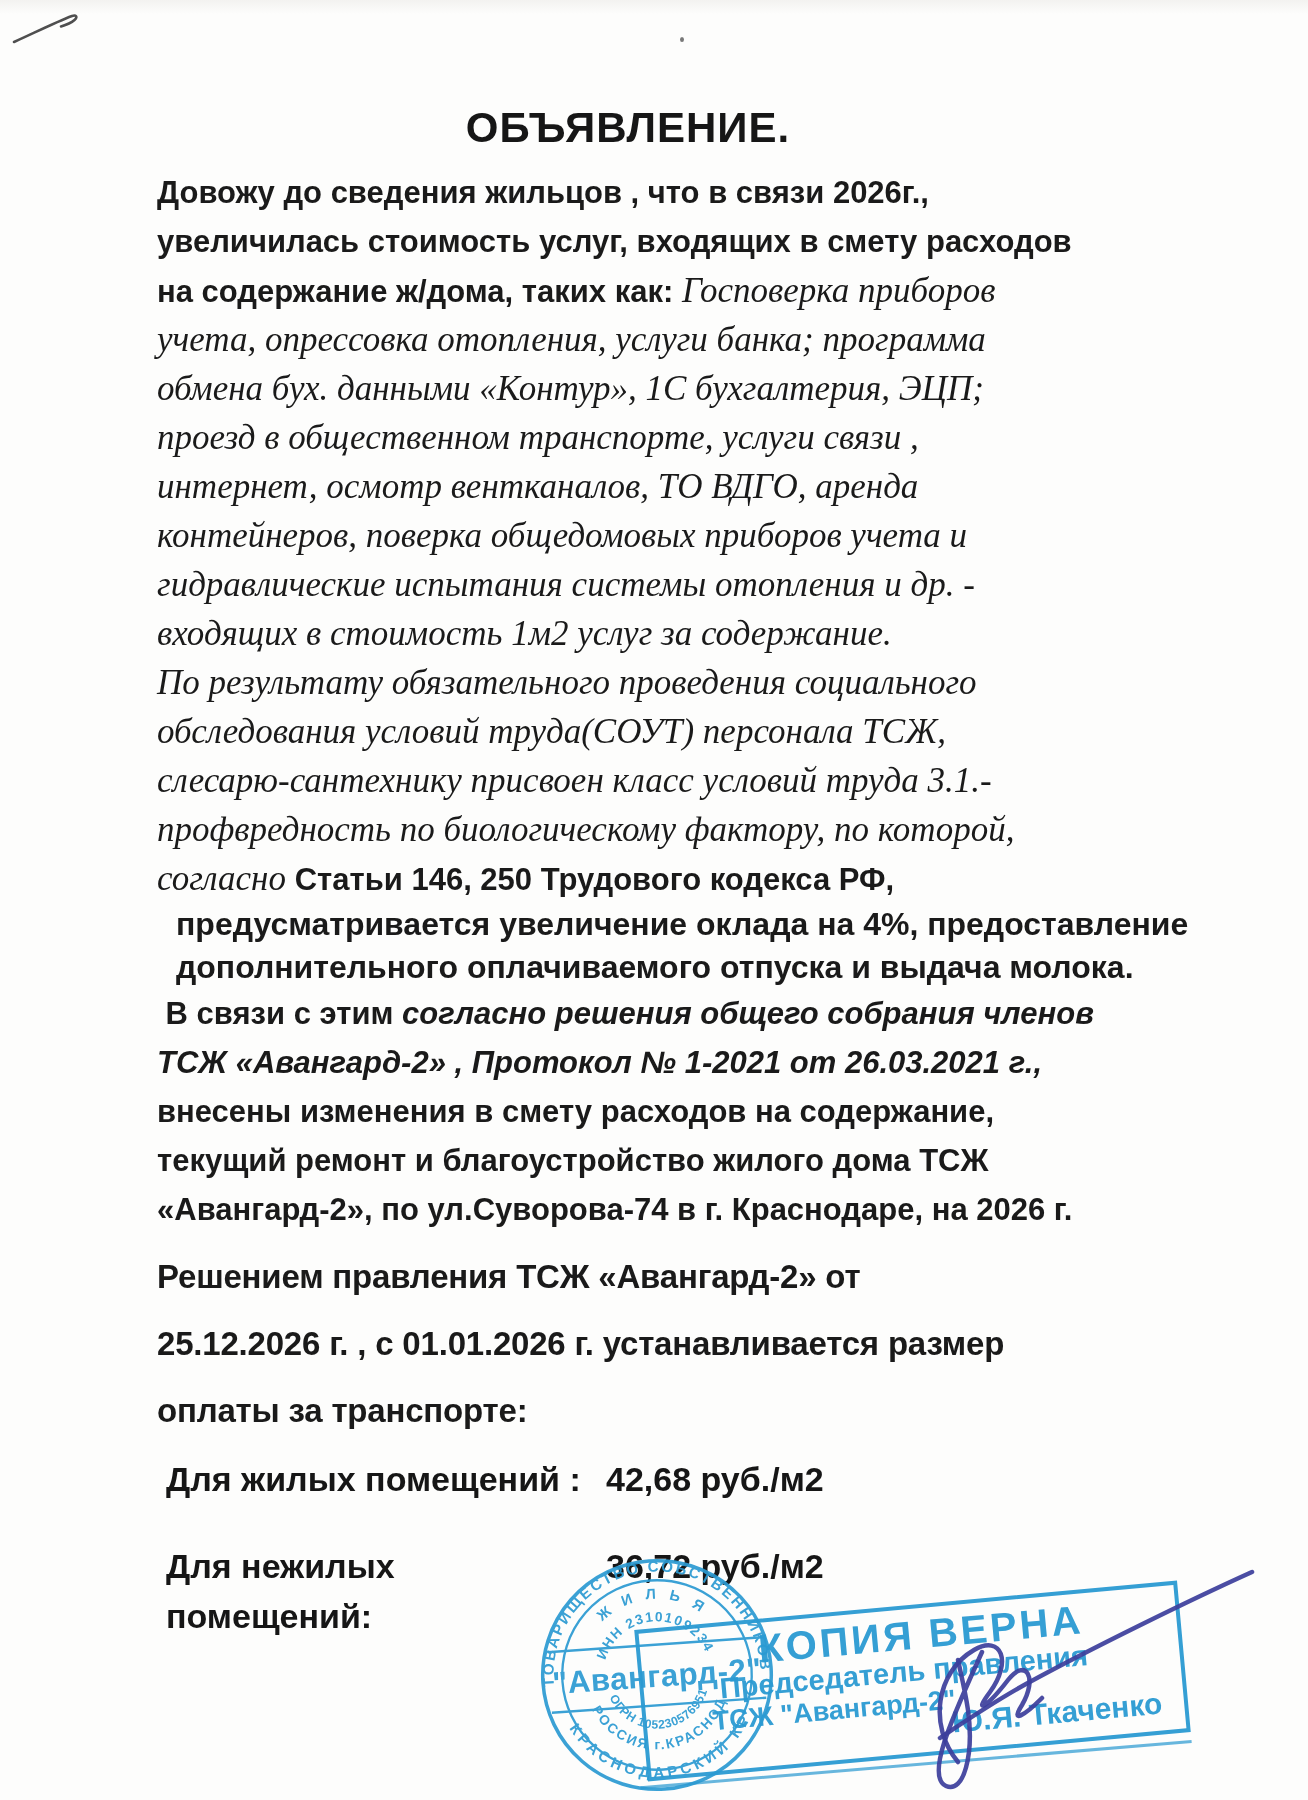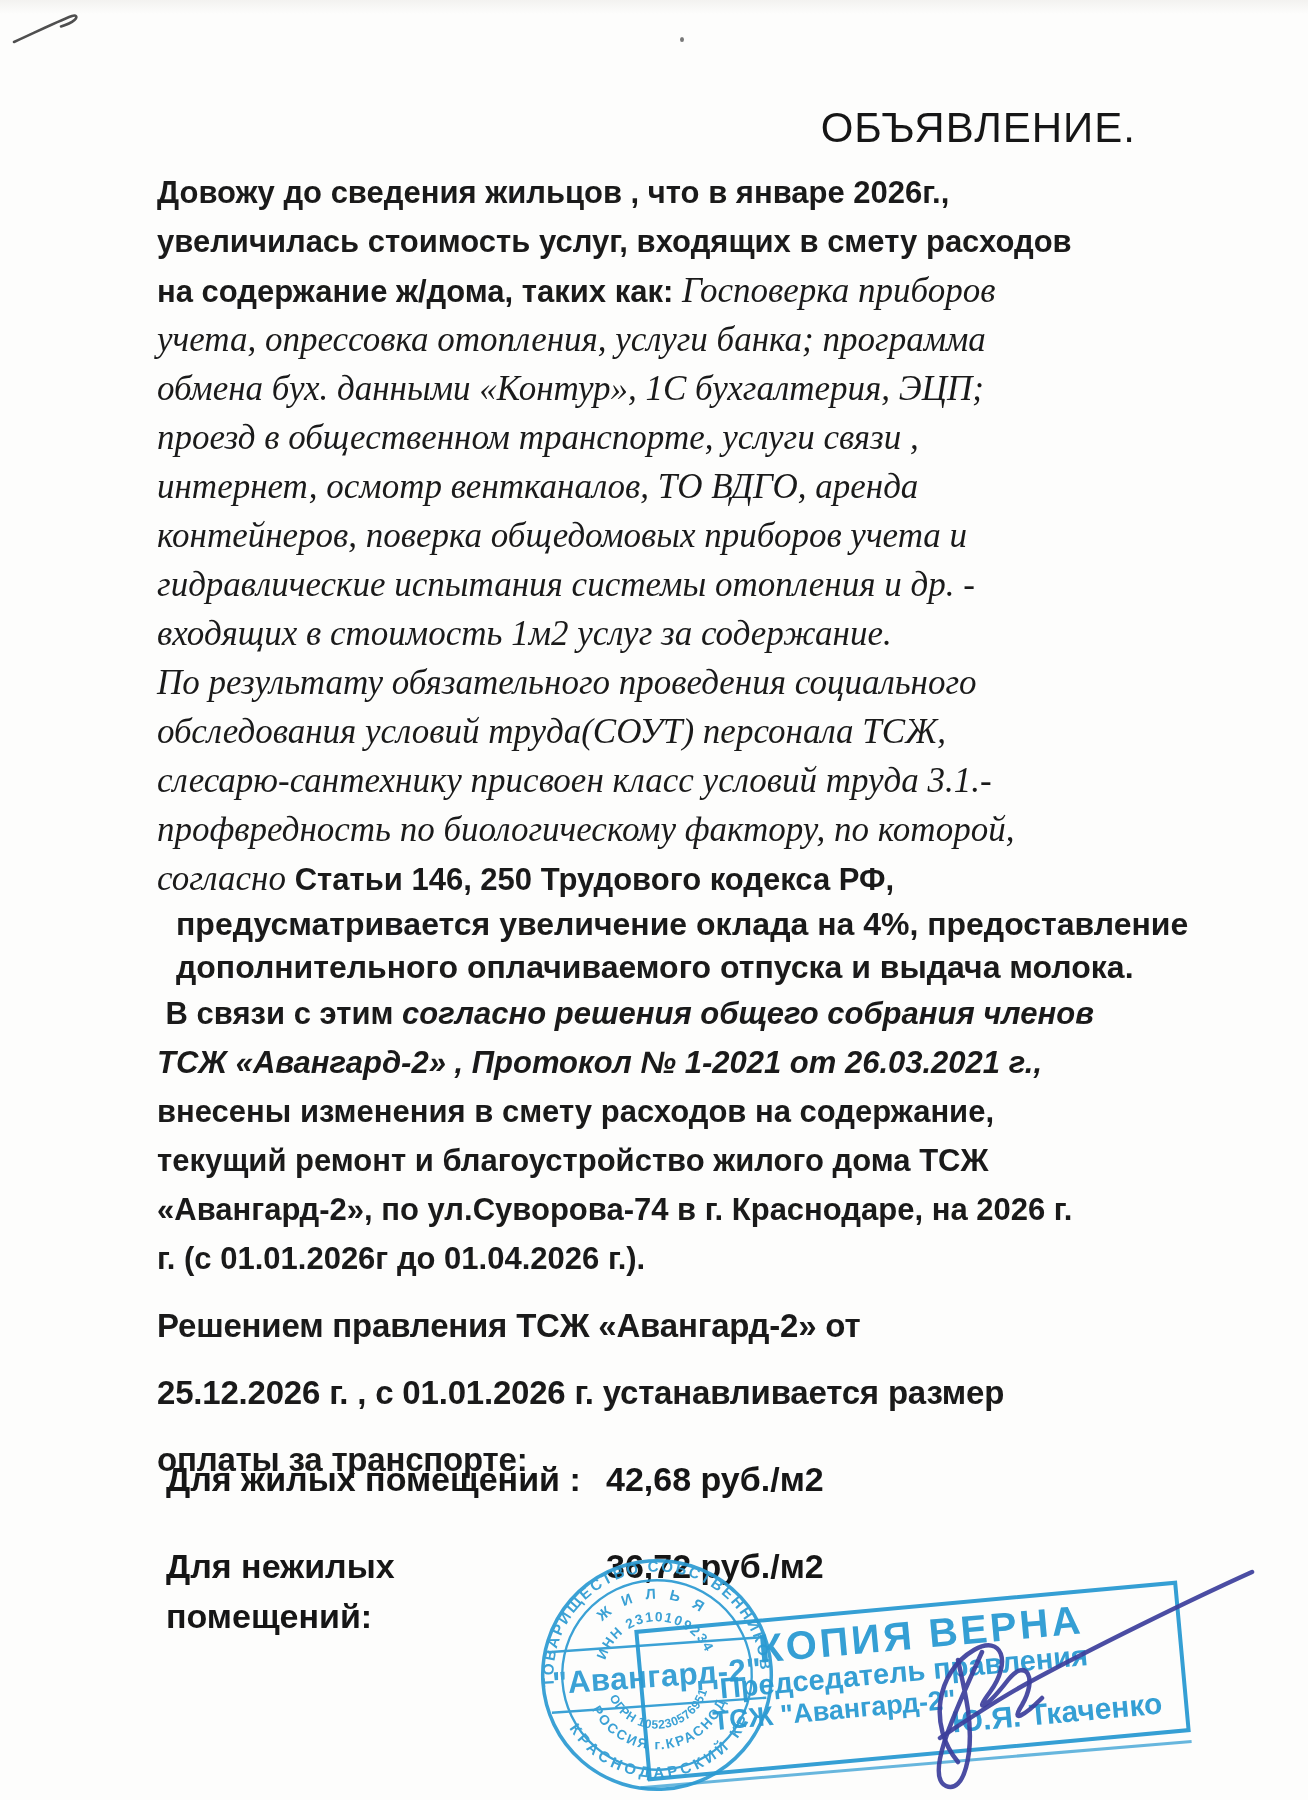--- a/index.html
+++ b/index.html
@@ -13,22 +13,22 @@
     position:relative;
     width:1308px;height:1800px;
     margin:0 auto;
     background:linear-gradient(180deg,#f3f2f0 0px,#fdfdfc 14px,#fdfdfc 100%);
     overflow:hidden;
     font-family:"Liberation Sans",sans-serif;
     color:var(--text);
   }
   .title{
     position:absolute;left:120px;top:104px;width:1016px;
-    margin:0;text-align:right;
-    font-size:42px;font-weight:400;letter-spacing:1px;
+    margin:0;text-align:center;
+    font-size:42px;font-weight:700;letter-spacing:1px;
     color:#161616;
   }
   .body-lines{
     position:absolute;left:157px;top:168px;width:1016px;
   }
   .tline{
     text-align:justify;
     line-height:49px;height:49px;
     white-space:nowrap;
     font-size:31px;font-weight:700;
@@ -92,21 +92,21 @@
 <div class="page">
 
   <svg class="pen-mark" width="84" height="46" viewBox="0 0 84 46">
     <path d="M 6,34 C 24,26 48,14 64,8 C 68,6.5 70,9 66.5,12 C 63,15 58,17 53,18.5" stroke="#4f4f4f" stroke-width="2.6" fill="none" stroke-linecap="round"></path>
   </svg>
   <div class="dot-artifact"></div>
 
   <h1 class="title">ОБЪЯВЛЕНИЕ.</h1>
 
   <div class="body-lines">
-      <div class="tline"><span class="seg-sans">Довожу до сведения жильцов , что в январе 2026г.,</span></div>
+      <div class="tline"><span class="seg-sans">Довожу до сведения жильцов , что в связи 2026г.,</span></div>
       <div class="tline"><span class="seg-sans">увеличилась стоимость услуг, входящих в смету расходов</span></div>
       <div class="tline"><span class="seg-sans">на содержание ж/дома, таких как: </span><span class="seg-serif">Госповерка приборов</span></div>
       <div class="tline"><span class="seg-serif">учета, опрессовка отопления, услуги банка; программа</span></div>
       <div class="tline"><span class="seg-serif">обмена бух. данными «Контур», 1С бухгалтерия, ЭЦП;</span></div>
       <div class="tline"><span class="seg-serif">проезд в общественном транспорте, услуги связи ,</span></div>
       <div class="tline"><span class="seg-serif">интернет, осмотр вентканалов, ТО ВДГО, аренда</span></div>
       <div class="tline"><span class="seg-serif">контейнеров, поверка общедомовых приборов учета и</span></div>
       <div class="tline"><span class="seg-serif">гидравлические испытания системы отопления и др. -</span></div>
       <div class="tline nj"><span class="seg-serif">входящих в стоимость 1м2 услуг за содержание.</span></div>
       <div class="tline"><span class="seg-serif">По результату обязательного проведения социального</span></div>
@@ -114,21 +114,20 @@
       <div class="tline"><span class="seg-serif">слесарю-сантехнику присвоен класс условий труда 3.1.-</span></div>
       <div class="tline"><span class="seg-serif">профвредность по биологическому фактору, по которой,</span></div>
       <div class="tline"><span class="seg-serif">согласно </span><span class="seg-sans">Статьи 146, 250 Трудового кодекса РФ,</span></div>
       <div class="tline small"><span class="seg-sans">предусматривается увеличение оклада на 4%, предоставление</span></div>
       <div class="tline small nj"><span class="seg-sans">дополнительного оплачиваемого отпуска и выдача молока.</span></div>
       <div class="tline"><span class="seg-sans">&nbsp;В связи с этим </span><span class="seg-sansi">согласно решения общего собрания членов</span></div>
       <div class="tline"><span class="seg-sansi">ТСЖ «Авангард-2» , Протокол № 1-2021 от 26.03.2021 г.,</span></div>
       <div class="tline"><span class="seg-sans">внесены изменения в смету расходов на содержание,</span></div>
       <div class="tline"><span class="seg-sans">текущий ремонт и благоустройство жилого дома ТСЖ</span></div>
       <div class="tline"><span class="seg-sans">«Авангард-2», по ул.Суворова-74 в г. Краснодаре, на 2026 г.</span></div>
-      <div class="tline nj"><span class="seg-sans">г. (с 01.01.2026г до 01.04.2026 г.).</span></div>
       <div class="tline big" style="margin-top: 16px;"><span class="seg-sans">Решением правления ТСЖ «Авангард-2» от</span></div>
       <div class="tline big"><span class="seg-sans">25.12.2026 г. , с 01.01.2026 г. устанавливается размер</span></div>
       <div class="tline big nj"><span class="seg-sans">оплаты за транспорте:</span></div>
     </div>
 
   <div class="price-line p1">
     <span class="plabel">Для жилых помещений :</span>
     <span class="pvalue">42,68 руб./м2</span>
   </div>
   <div class="price-line p2">

